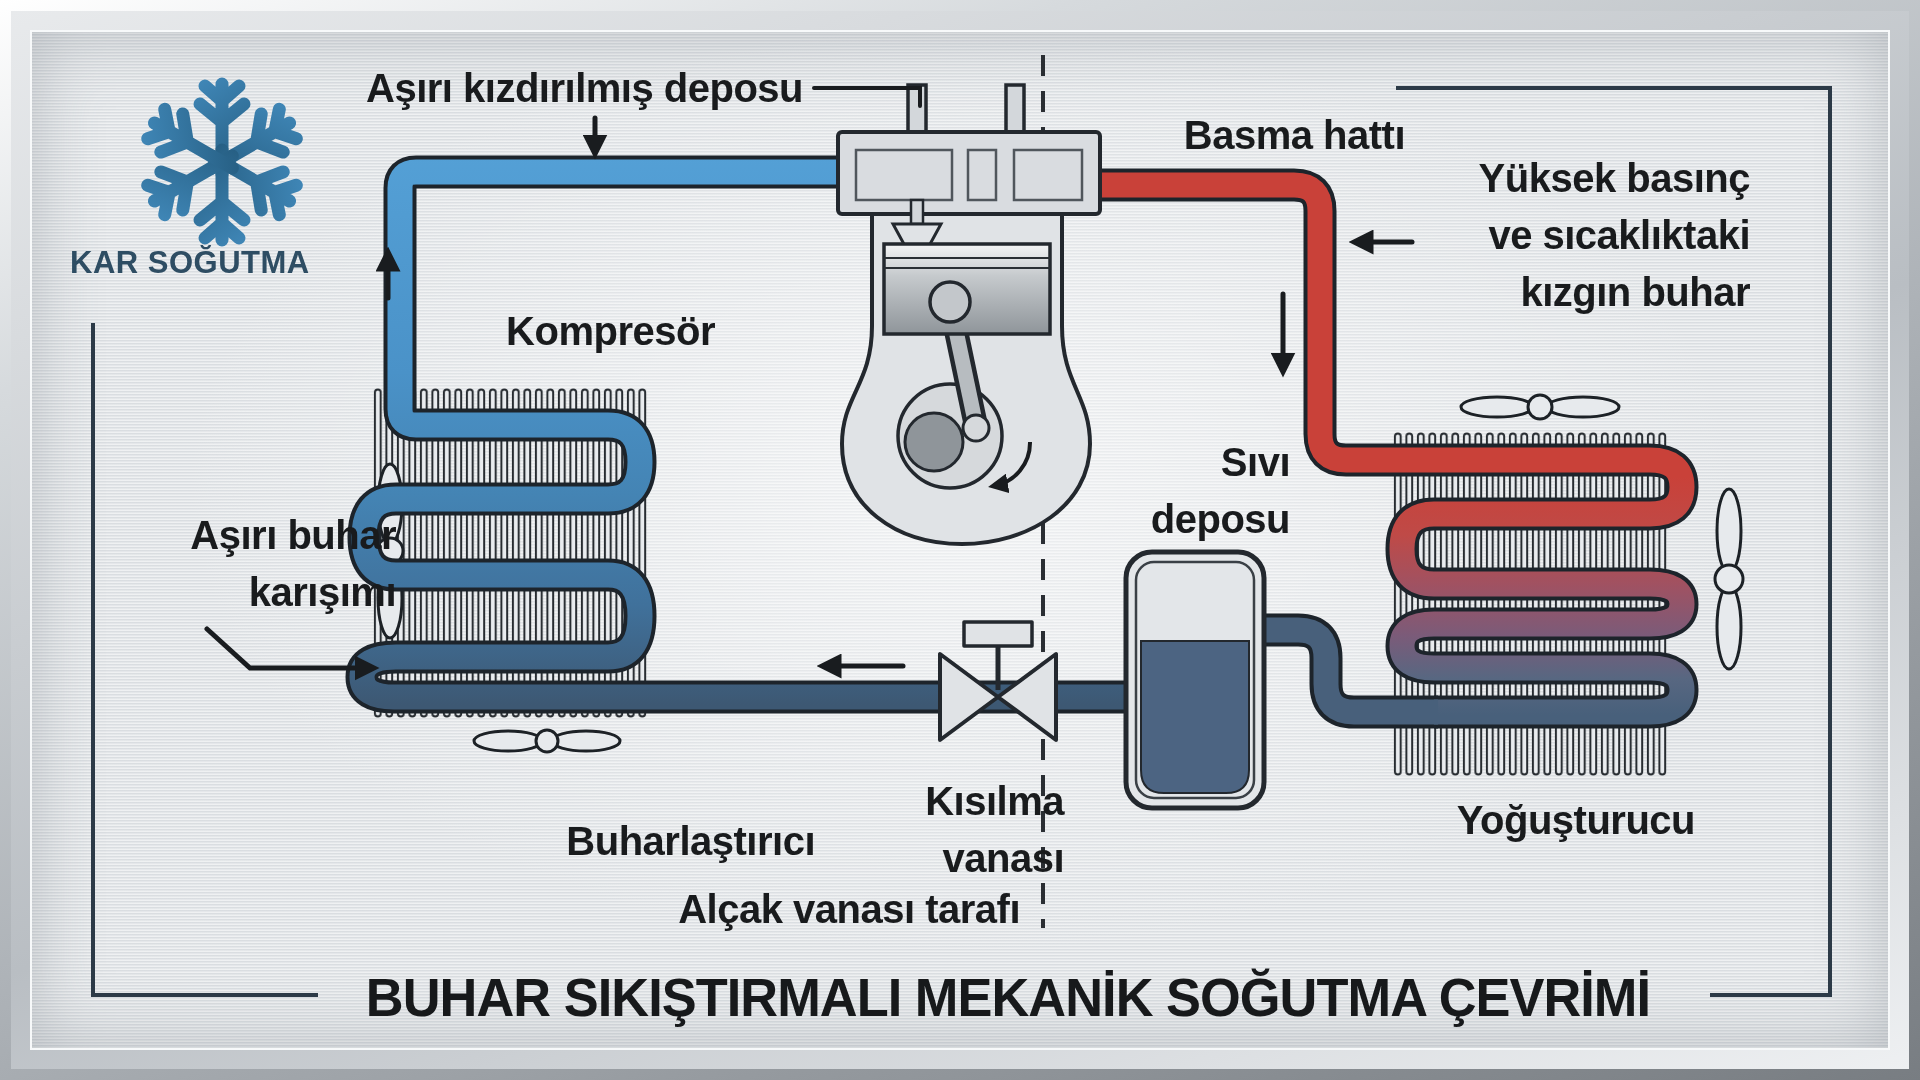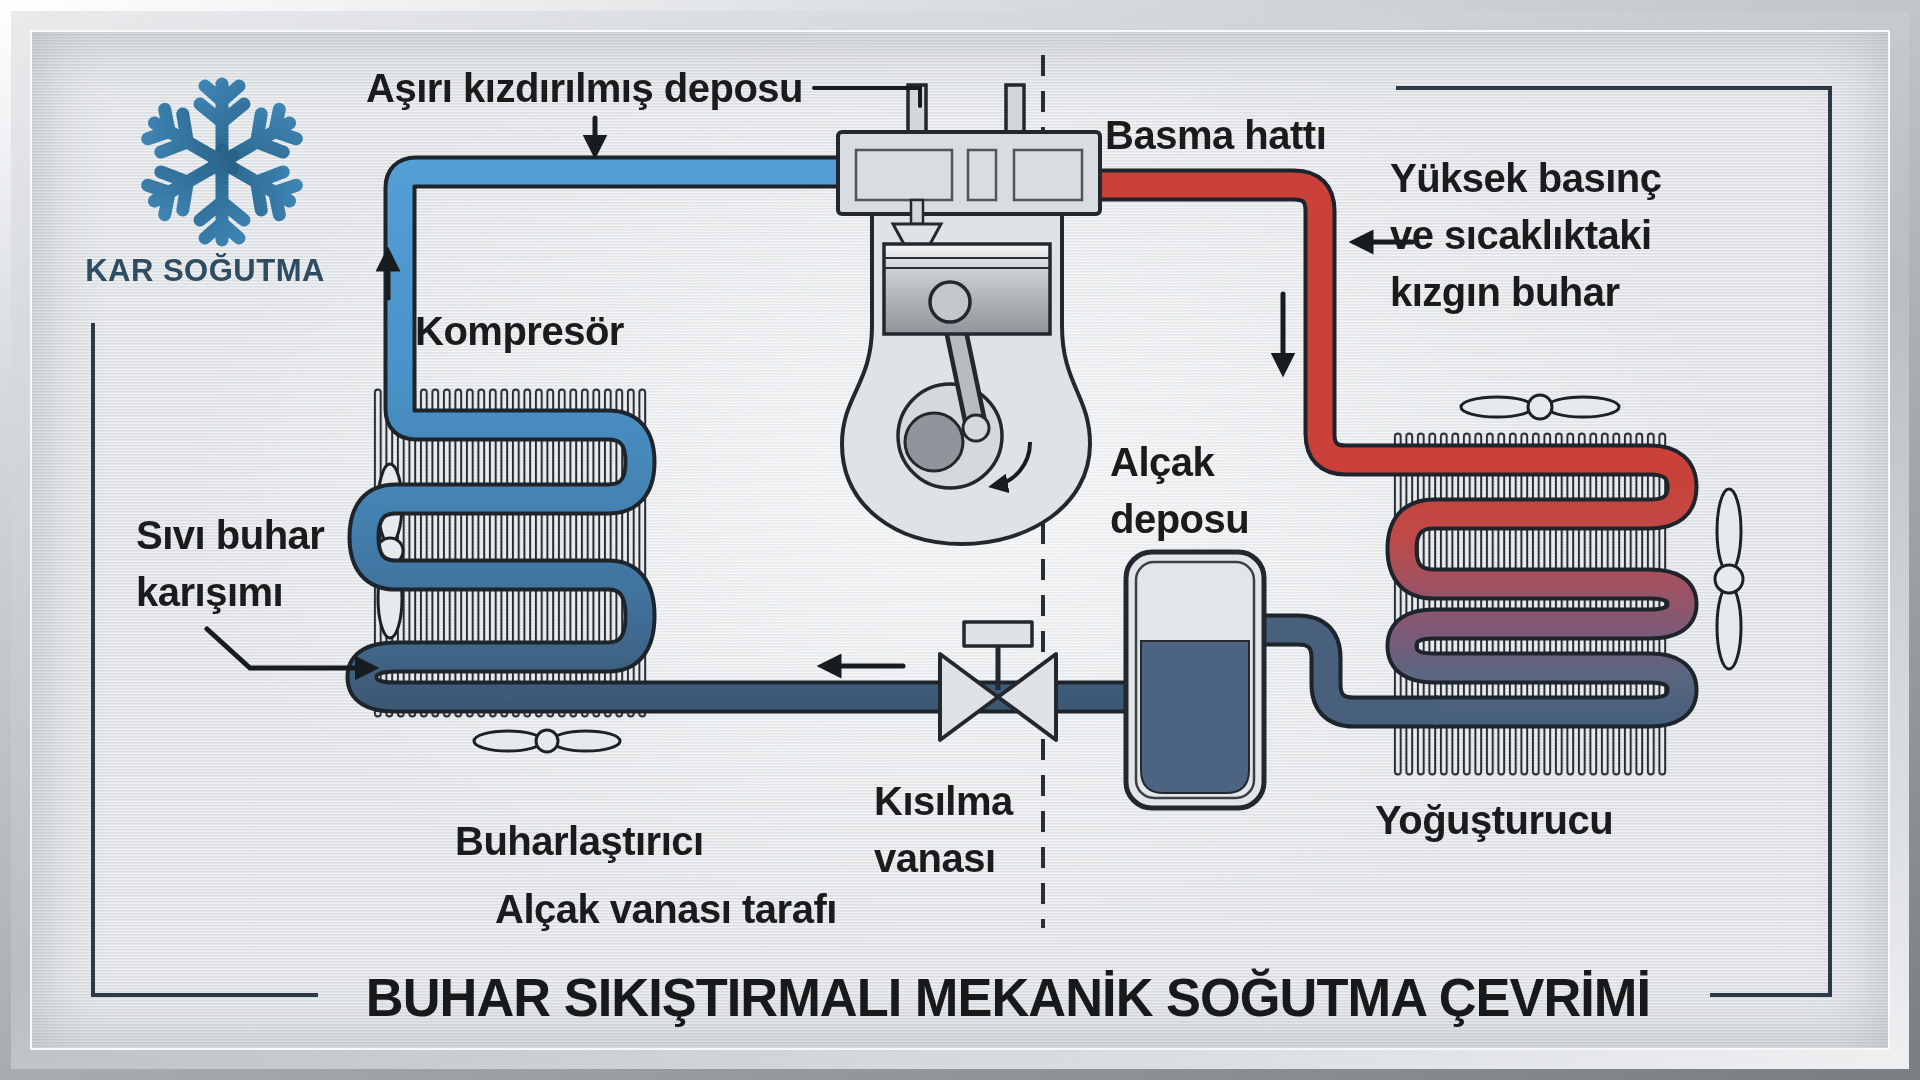--- a/index.html
+++ b/index.html
@@ -11,23 +11,23 @@
   .frame-b{position:absolute;inset:11px;
      background:linear-gradient(340deg,#eef0f2 0%,#b9bec3 45%,#e8eaec 100%);}
   .panel{position:absolute;inset:30px;background:#e2e5e8;border:2px solid #f7f9fa;
      background-image:
        radial-gradient(ellipse at 50% 45%, rgba(255,255,255,.55) 0%, rgba(255,255,255,0) 60%),
        repeating-linear-gradient(0deg, rgba(255,255,255,.45) 0 1px, rgba(160,168,175,.12) 2px 3px);
      box-shadow:inset 0 0 70px rgba(80,90,100,.30);}
   svg.diagram{position:absolute;inset:0;width:1920px;height:1080px;}
   .lbl{position:absolute;color:#191b1d;font-weight:700;font-size:40px;line-height:1.42;
        white-space:pre-line;letter-spacing:-0.5px;}
-  .center{text-align:left;}
+  .center{text-align:right;}
   .brand-lbl{position:absolute;color:#2e4d63;font-weight:700;font-size:31px;
-       letter-spacing:0.5px;text-align:center;line-height:1;margin-top:8px;}
+       letter-spacing:0.5px;line-height:1;}
   .title-lbl{position:absolute;color:#17191b;font-weight:700;font-size:54px;line-height:1;
        text-align:center;letter-spacing:-1px;transform:scaleX(.97);}
 </style>
 </head>
 <body>
 
 <div id="stage">
   <div class="frame-a"></div>
   <div class="frame-b"></div>
   <div class="panel"></div>
@@ -167,23 +167,23 @@
     </g>
   </svg>
 
   <div class="brand-lbl" style="left:70px;top:247px;width:270px">KAR SOĞUTMA</div>
   <div class="lbl" style="left:366px;top:60px;width:470px">Aşırı kızdırılmış deposu</div>
   <div class="lbl center" style="left:415px;top:303px;width:300px">Kompresör</div>
   <div class="lbl center" style="left:1105px;top:107px;width:300px">Basma hattı</div>
   <div class="lbl center" style="left:1390px;top:150px;width:360px">Yüksek basınç
 ve sıcaklıktaki
 kızgın buhar</div>
-  <div class="lbl center" style="left:136px;top:507px;width:260px">Sıvı buhar
+  <div class="lbl center" style="left:136px;top:507px;width:260px">Aşırı buhar
 karışımı</div>
-  <div class="lbl center" style="left:1110px;top:434px;width:180px">Alçak
+  <div class="lbl center" style="left:1110px;top:434px;width:180px">Sıvı
 deposu</div>
   <div class="lbl center" style="left:455px;top:813px;width:360px">Buharlaştırıcı</div>
   <div class="lbl center" style="left:874px;top:773px;width:190px">Kısılma
 vanası</div>
   <div class="lbl center" style="left:1375px;top:792px;width:320px">Yoğuşturucu</div>
   <div class="lbl center" style="left:495px;top:881px;width:525px">Alçak vanası tarafı</div>
   <div class="title-lbl" style="left:240px;top:970px;width:1536px">BUHAR SIKIŞTIRMALI MEKANİK SOĞUTMA ÇEVRİMİ</div>
 </div>
 
 </body></html>

